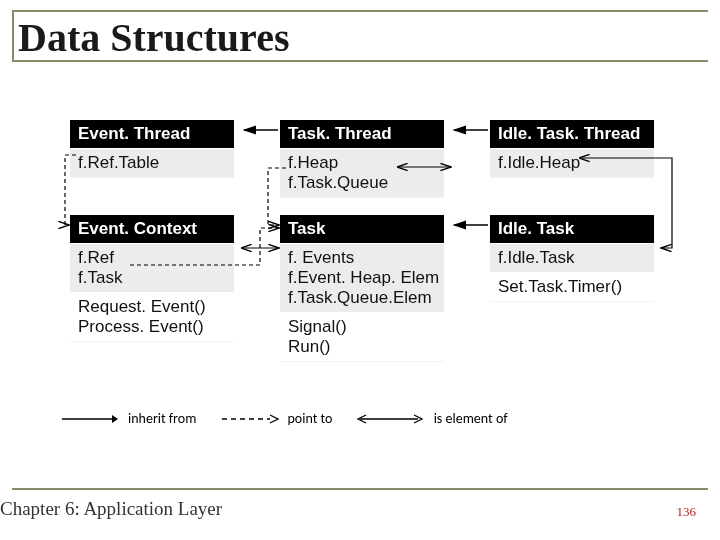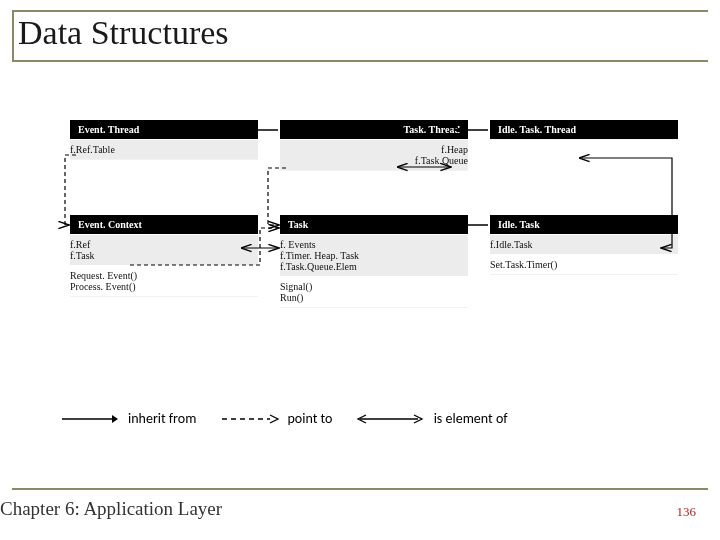--- a/index.html
+++ b/index.html
@@ -4,37 +4,37 @@
 <style>
   * { box-sizing: border-box; margin: 0; padding: 0; }
   body {
     width: 720px; height: 540px;
     font-family: Georgia, "Times New Roman", serif;
     background: #fff; position: relative; overflow: hidden;
   }
   .title-rule-top { position: absolute; left: 12px; right: 12px; top: 10px; height: 2px; background: #8a8a6a; }
   .slide-title {
     position: absolute; left: 18px; top: 14px;
-    font-size: 34px; color: #1a1a1a; font-weight: 400;
+    font-size: 40px; color: #1a1a1a; font-weight: 700;
   }
   .title-rule-bot { position: absolute; left: 12px; right: 12px; top: 60px; height: 2px; background: #8a8a6a; }
   .title-vbar { position: absolute; left: 12px; top: 10px; width: 2px; height: 52px; background: #8a8a6a; }
 
   .diagram { position: absolute; left: 0; top: 70px; right: 0; bottom: 60px; }
   .classbox {
-    position: absolute; width: 188px;
-    font-family: Liberation Serif, serif; font-size: 10px;
+    position: absolute; width: 164px;
+    font-family: Liberation Sans, sans-serif; font-size: 17px;
     box-shadow: 0 1px 0 rgba(0,0,0,0.05);
   }
   .classbox .hdr {
     background: #000; color: #fff; font-weight: 700;
     padding: 4px 8px;
   }
   .classbox .sect {
-    background: #ececec; color: #111; padding: 4px 0;
+    background: #ececec; color: #111; padding: 4px 8px;
     border-top: 1px solid #fff;
   }
   .classbox .sect.white { background: #fff; }
   .classbox .line { white-space: nowrap; }
 
   .legend {
     position: absolute; left: 60px; top: 340px;
     font-family: "Segoe UI", Calibri, Arial, sans-serif; font-size: 14px;
   }
   .legend .row { display: inline-flex; align-items: center; margin-right: 20px; justify-content: space-between; }
@@ -61,49 +61,52 @@
 
 <div class="diagram">
 
   <div class="classbox" style="left:70px; top:50px;">
     <div class="hdr">Event. Thread</div>
     <div class="sect">
       <div class="line">f.Ref.Table</div>
     </div>
   </div>
 
-  <div class="classbox" style="left:280px; top:50px;text-align:right;">
+  <div class="classbox" style="left:280px; top:50px;">
     <div class="hdr">Task. Thread</div>
     <div class="sect">
       <div class="line">f.Heap</div>
       <div class="line">f.Task.Queue</div>
     </div>
   </div>
 
   <div class="classbox" style="left:490px; top:50px;">
     <div class="hdr">Idle. Task. Thread</div>
+    <div class="sect">
+      <div class="line">f.Idle.Heap</div>
+    </div>
   </div>
 
   <div class="classbox" style="left:70px; top:145px;">
     <div class="hdr">Event. Context</div>
     <div class="sect">
       <div class="line">f.Ref</div>
       <div class="line">f.Task</div>
     </div>
     <div class="sect white">
       <div class="line">Request. Event()</div>
       <div class="line">Process. Event()</div>
     </div>
   </div>
 
   <div class="classbox" style="left:280px; top:145px;">
     <div class="hdr">Task</div>
     <div class="sect">
       <div class="line">f. Events</div>
-      <div class="line">f.Timer. Heap. Task</div>
+      <div class="line">f.Event. Heap. Elem</div>
       <div class="line">f.Task.Queue.Elem</div>
     </div>
     <div class="sect white">
       <div class="line">Signal()</div>
       <div class="line">Run()</div>
     </div>
   </div>
 
   <div class="classbox" style="left:490px; top:145px;">
     <div class="hdr">Idle. Task</div>

